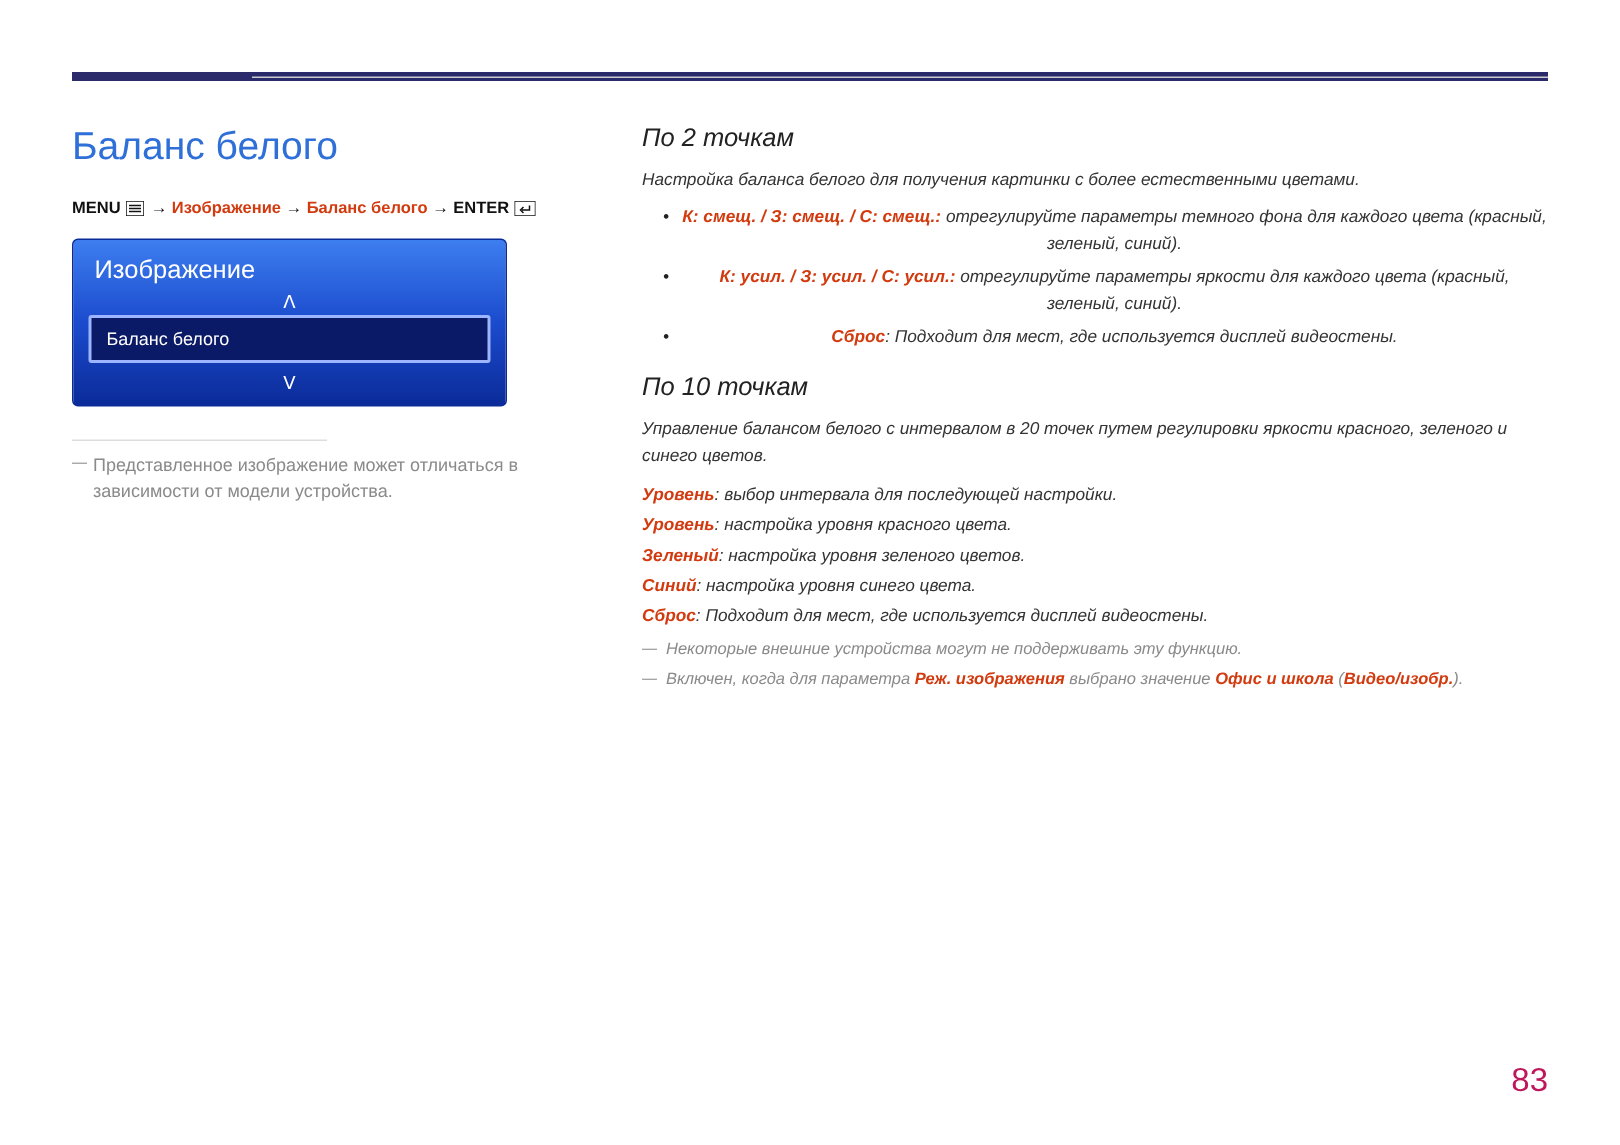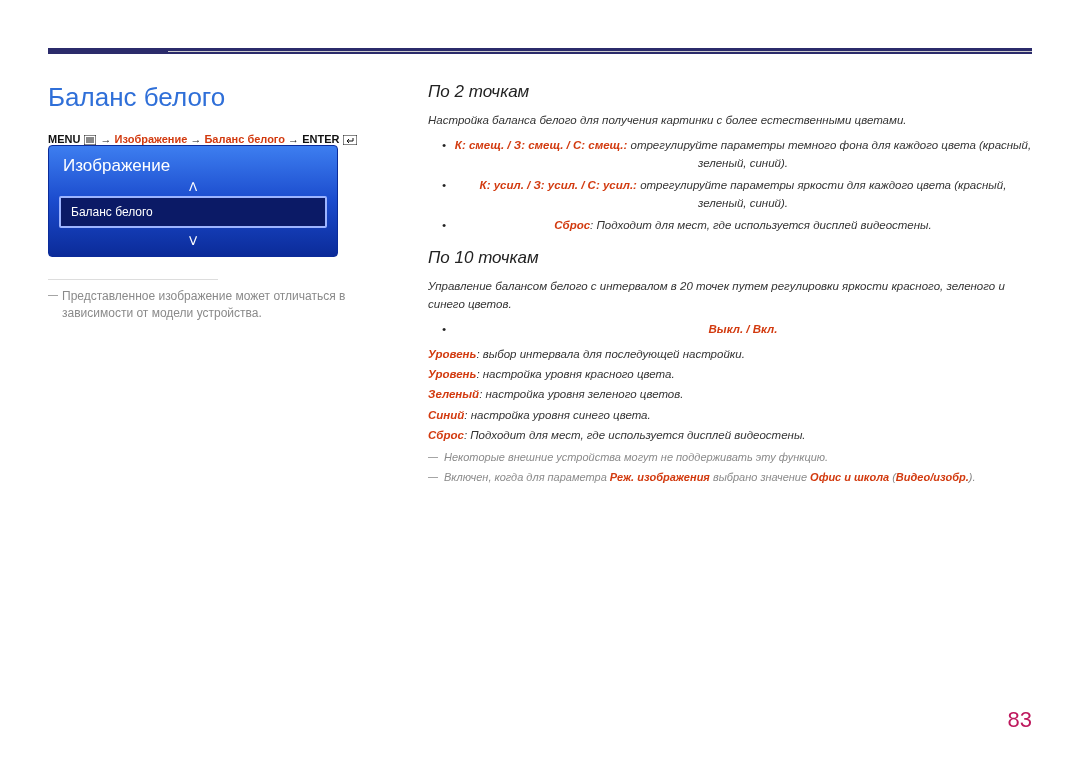--- a/index.html
+++ b/index.html
@@ -38,20 +38,21 @@
   h1.main-title {
     font-size: 26px;
     font-weight: 400;
     color: #2f6fd8;
     margin: 0 0 20px 0;
   }
   .breadcrumb {
     font-size: 11px;
     font-weight: bold;
     color: #111;
+    margin-bottom: 14px;
   }
   .breadcrumb .hl { color: #d23a0f; font-weight: bold; }
   .bc-icon {
     display: inline-flex;
     align-items: center;
     justify-content: center;
     width: 14px; height: 10px;
     vertical-align: middle;
   }
   .osd-panel {
@@ -221,25 +222,20 @@
       <li>
         <span class="hl">К: усил. / З: усил. / С: усил.:</span><span> отрегулируйте параметры яркости для каждого цвета (красный, зеленый, синий).</span>
       </li>
       <li>
         <span class="hl">Сброс</span><span>: Подходит для мест, где используется дисплей видеостены.</span>
       </li>
     </ul>
 
     <h2 class="section">По 10 точкам</h2>
     <p>Управление балансом белого с интервалом в 20 точек путем регулировки яркости красного, зеленого и синего цветов.</p>
-    <ul class="bullets" style="margin-bottom:6px">
-      <li>
-        <span class="hl">Выкл. / Вкл.</span>
-      </li>
-    </ul>
 
     <div class="def-line">
       <span class="hl">Уровень</span><span>: выбор интервала для последующей настройки.</span>
     </div>
     <div class="def-line">
       <span class="hl">Уровень</span><span>: настройка уровня красного цвета.</span>
     </div>
     <div class="def-line">
       <span class="hl">Зеленый</span><span>: настройка уровня зеленого цветов.</span>
     </div>

